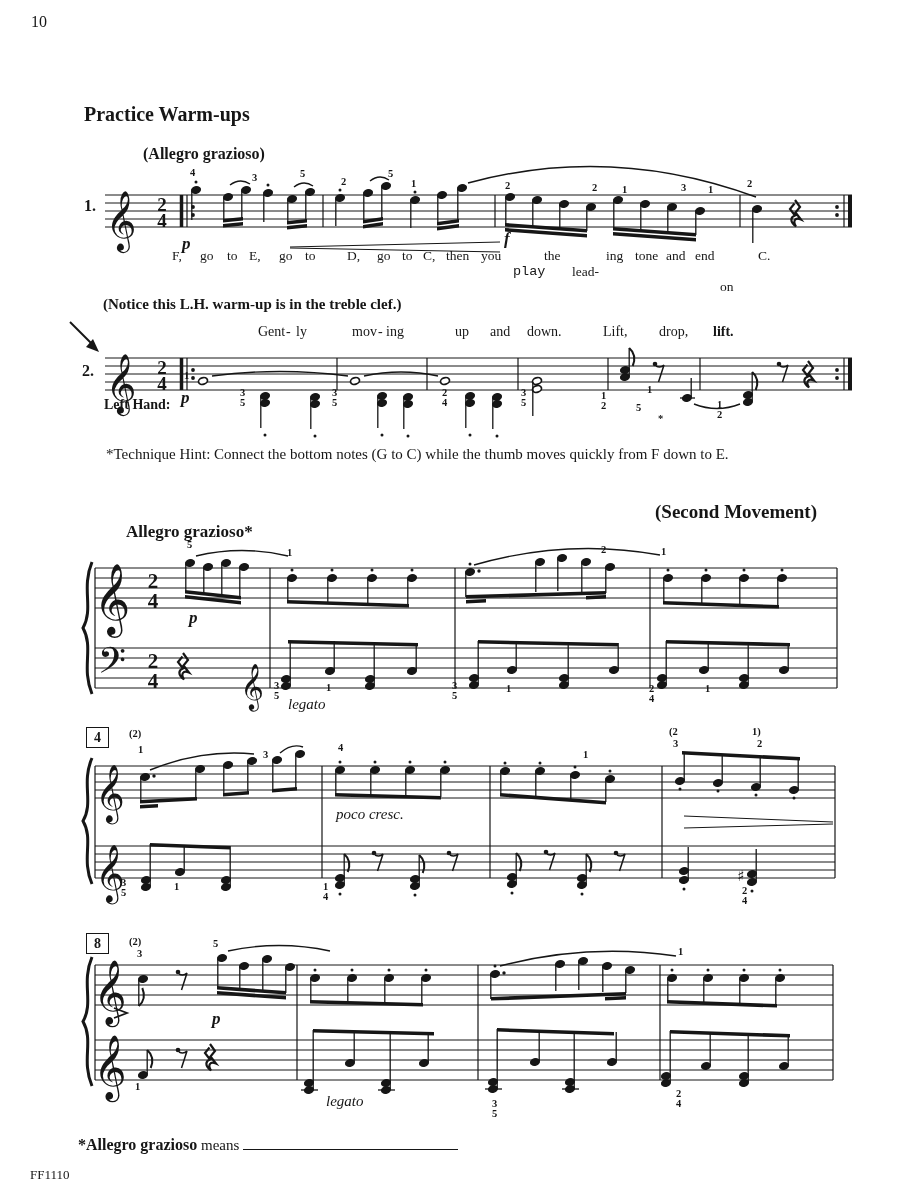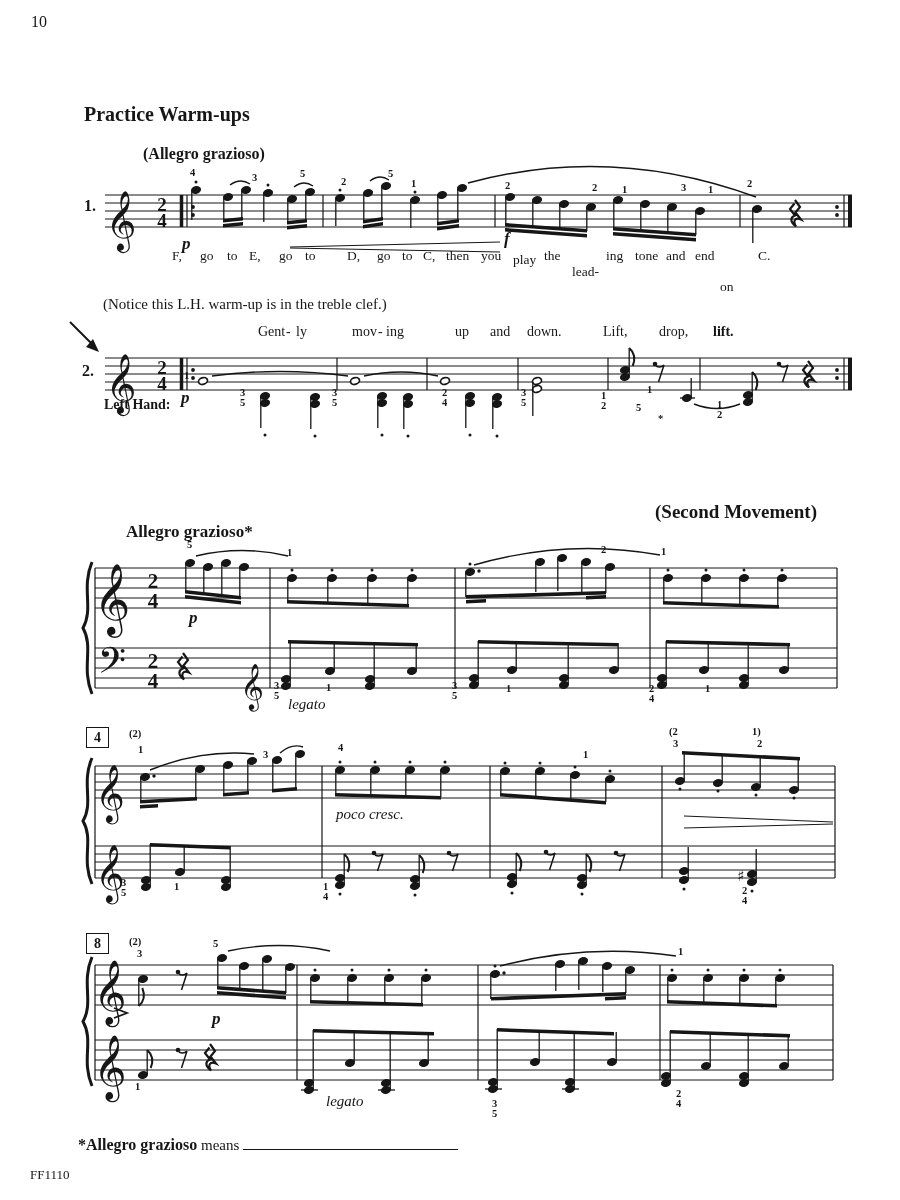--- a/index.html
+++ b/index.html
@@ -5,21 +5,21 @@
   html,body{margin:0;padding:0;background:#e8e8e8;}
   #page{position:relative;width:900px;height:1200px;background:#ffffff;color:#161616;
         font-family:"Liberation Serif","DejaVu Serif",serif;overflow:hidden;margin:0 auto;}
   #score{position:absolute;left:0;top:0;width:900px;height:1200px;}
   #labels{position:absolute;left:0;top:0;width:900px;height:1200px;}
   .txt{position:absolute;white-space:pre;}
   .pagenum{left:31px;top:13px;font-size:16px;}
   .title{left:84px;top:103px;font-weight:bold;font-size:20px;}
   .tempo1{left:143px;top:145px;font-weight:bold;font-size:16px;}
   .exnum1{left:84px;top:197px;font-weight:bold;font-size:16px;}
-  .notice{left:103px;top:296px;font-weight:normal;font-size:15px;}
+  .notice{left:103px;top:296px;font-weight:bold;font-size:15px;}
   .exnum2{left:82px;top:362px;font-weight:bold;font-size:16px;}
   .lefthand{left:104px;top:397px;font-weight:bold;font-size:14px;}
   .hint{left:106px;top:446px;font-size:15px;}
   .ptempo{left:126px;top:522px;font-weight:bold;font-size:17px;}
   .movement{left:655px;top:501px;font-weight:bold;font-size:19px;}
   .mbox{position:absolute;border:1.6px solid #161616;font-weight:bold;font-size:14px;
         padding:1px 7px;background:#fff;line-height:17px;}
   .mbox4{left:86px;top:727px;}
   .mbox8{left:86px;top:933px;}
   .footnote{left:78px;top:1135px;font-size:15px;}
@@ -569,21 +569,21 @@
       <span class="an an-l" style="left: 227px; top: 248px;">to</span>
       <span class="an an-l" style="left: 249px; top: 248px;">E,</span>
       <span class="an an-l" style="left: 279px; top: 248px;">go</span>
       <span class="an an-l" style="left: 305px; top: 248px;">to</span>
       <span class="an an-l" style="left: 347px; top: 248px;">D,</span>
       <span class="an an-l" style="left: 377px; top: 248px;">go</span>
       <span class="an an-l" style="left: 402px; top: 248px;">to</span>
       <span class="an an-l" style="left: 423px; top: 248px;">C,</span>
       <span class="an an-l" style="left: 446px; top: 248px;">then</span>
       <span class="an an-l" style="left: 481px; top: 248px;">you</span>
-      <span class="an an-l" style="left: 513px; top: 252px;">play</span>
+      <span class="an an-l" style="left: 513px; top: 264px; font-family: Liberation Mono, monospace;">play</span>
       <span class="an an-l" style="left: 544px; top: 248px;">the</span>
       <span class="an an-l" style="left: 572px; top: 264px;">lead-</span>
       <span class="an an-l" style="left: 606px; top: 248px;">ing</span>
       <span class="an an-l" style="left: 635px; top: 248px;">tone</span>
       <span class="an an-l" style="left: 666px; top: 248px;">and</span>
       <span class="an an-l" style="left: 695px; top: 248px;">end</span>
       <span class="an an-l" style="left: 720px; top: 248px; margin-top: 31px;">on</span>
       <span class="an an-l" style="left: 758px; top: 248px;">C.</span>
       <span class="an an-w" style="left: 246px; top: 324px;">Gent</span>
       <span class="an an-w" style="left: 274px; top: 324px;">-</span>
@@ -659,19 +659,20 @@
       <span class="an an-f" style="left: 676px; top: 1098px;">4</span>
     </div>
 
   <span class="txt pagenum">10</span>
   <span class="txt title">Practice Warm-ups</span>
   <span class="txt tempo1">(Allegro grazioso)</span>
   <span class="txt exnum1">1.</span>
   <span class="txt notice">(Notice this L.H. warm-up is in the treble clef.)</span>
   <span class="txt exnum2">2.</span>
   <span class="txt lefthand">Left Hand:</span>
+  <span class="txt hint">*Technique Hint: Connect the bottom notes (G to C) while the thumb moves quickly from F down to E.</span>
   <span class="txt ptempo">Allegro grazioso*</span>
   <span class="txt movement">(Second Movement)</span>
   <span class="mbox mbox4">4</span>
   <span class="mbox mbox8">8</span>
   <span class="txt footnote"><b>*Allegro grazioso</b><span> means </span><span class="blank"></span></span>
   <span class="txt plate">FF1110</span>
 </div>
 
 </body></html>

